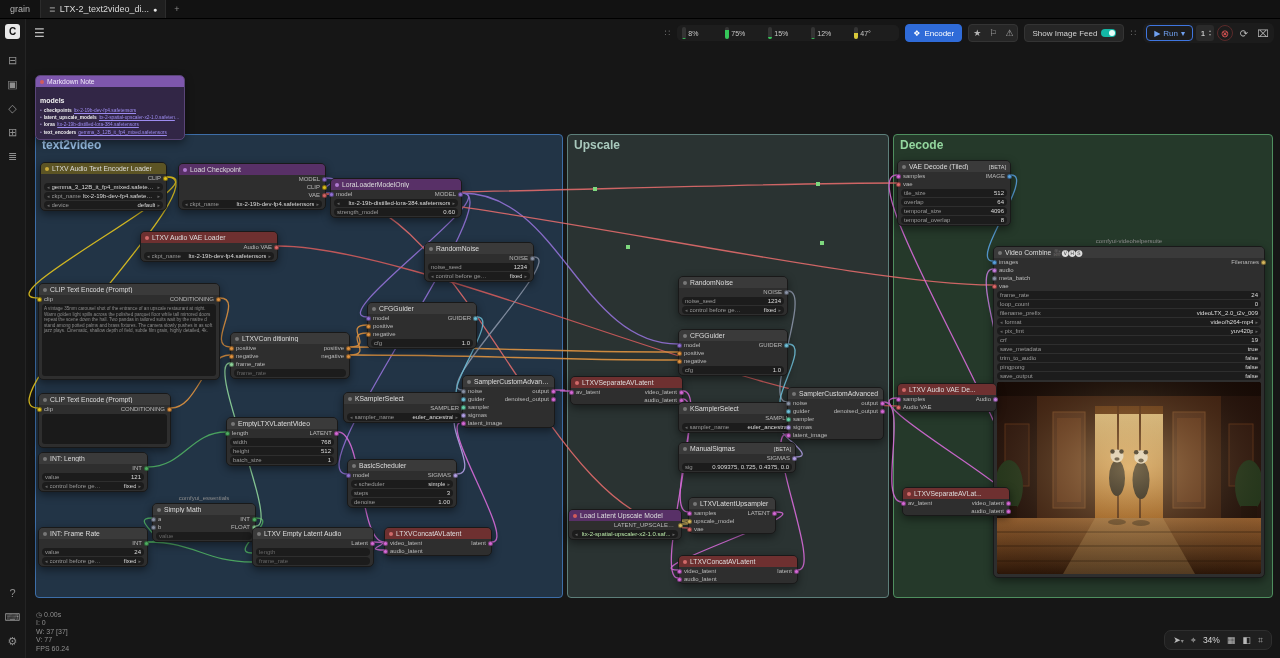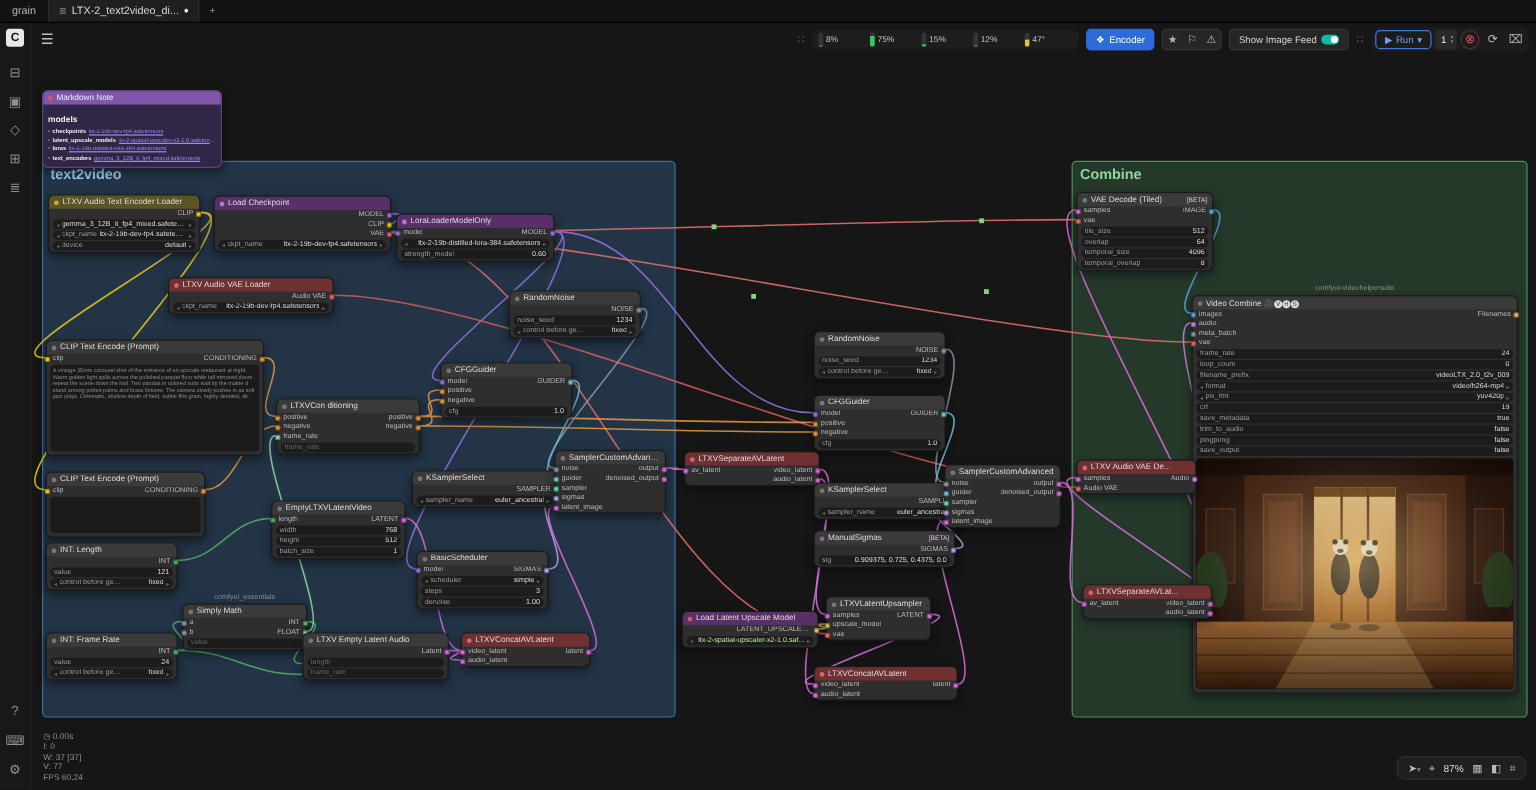--- a/index.html
+++ b/index.html
@@ -81,22 +81,25 @@
 .note-li .bull{color:#9a8bc0;font-size:5px;flex:none}
 </style>
 </head>
 <body>
 
 <div id="app">
   <div id="graph">
       <div class="group" style="left: 35px; top: 134px; width: 528px; height: 464px; background: rgba(58, 108, 160, 0.35); border-color: rgb(61, 110, 168);">
         <span class="group-title" style="color: rgb(156, 195, 234); display: block;">text2video</span>
       </div>
+      <div class="group" style="left: 567px; top: 134px; width: 322px; height: 464px; background: rgba(96, 130, 124, 0.28); border-color: rgb(93, 127, 122);">
+        <span class="group-title" style="color: rgb(169, 201, 189); display: block;">Upscale</span>
+      </div>
       <div class="group" style="left: 893px; top: 134px; width: 380px; height: 464px; background: rgba(72, 138, 88, 0.3); border-color: rgb(79, 143, 95);">
-        <span class="group-title" style="color: rgb(147, 214, 158); display: block;">Combine</span>
+        <span class="group-title" style="color: rgb(147, 214, 158); display: block;">Decode</span>
       </div>
       <svg class="links" width="1280" height="658">
         <path d="M 167 177 C 225.05 177, -20.050000000000004 298, 38 298" stroke="#e3c41e"></path>
         <path d="M 167 177 C 225.05 177, -20.050000000000004 408, 38 408" stroke="#e3c41e"></path>
         <path d="M 326 178 C 351 178, 305 193, 330 193" stroke="#9271d6"></path>
         <path d="M 462 193 C 504.75 193, 324.25 317, 367 317" stroke="#9271d6"></path>
         <path d="M 462 193 C 513.75 193, 295.25 474, 347 474" stroke="#9271d6"></path>
         <path d="M 462 193 C 559.2 193, 580.8 344, 678 344" stroke="#9271d6"></path>
         <path d="M 326 194 C 466 194, 757 183, 897 183" stroke="#e06a6a"></path>
         <path d="M 326 194 C 466 194, 853 285, 993 285" stroke="#e06a6a"></path>
@@ -1165,18 +1168,18 @@
     <div>◷ 0.00s</div>
     <div>I: 0</div>
     <div>W: 37 [37]</div>
     <div>V: 77</div>
     <div>FPS 60.24</div>
   </div>
 
   <div class="zoombar">
     <span><span>➤</span><span class="tiny">▾</span></span>
     <span>⌖</span>
-    <span class="zl">87%</span>
+    <span class="zl">34%</span>
     <span>▦</span>
     <span>◧</span>
     <span>⌗</span>
   </div>
 </div>
 
 </body></html>

